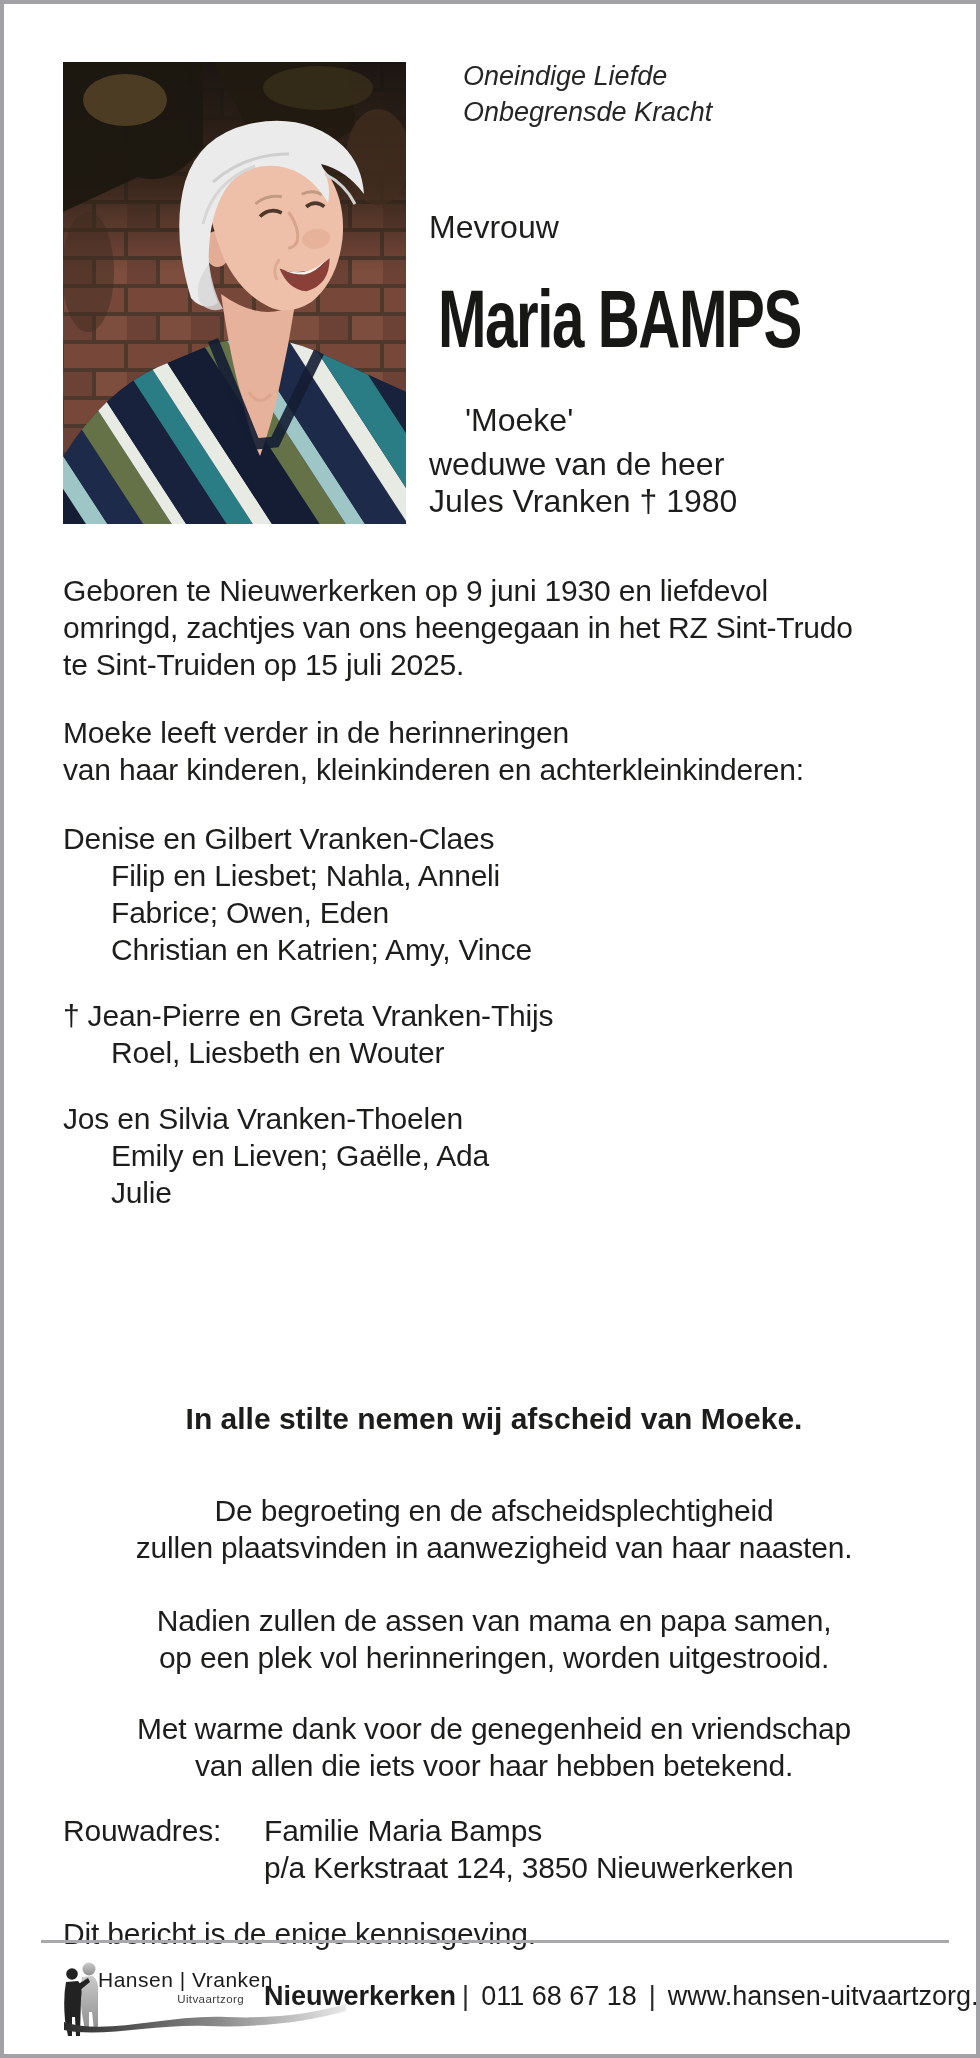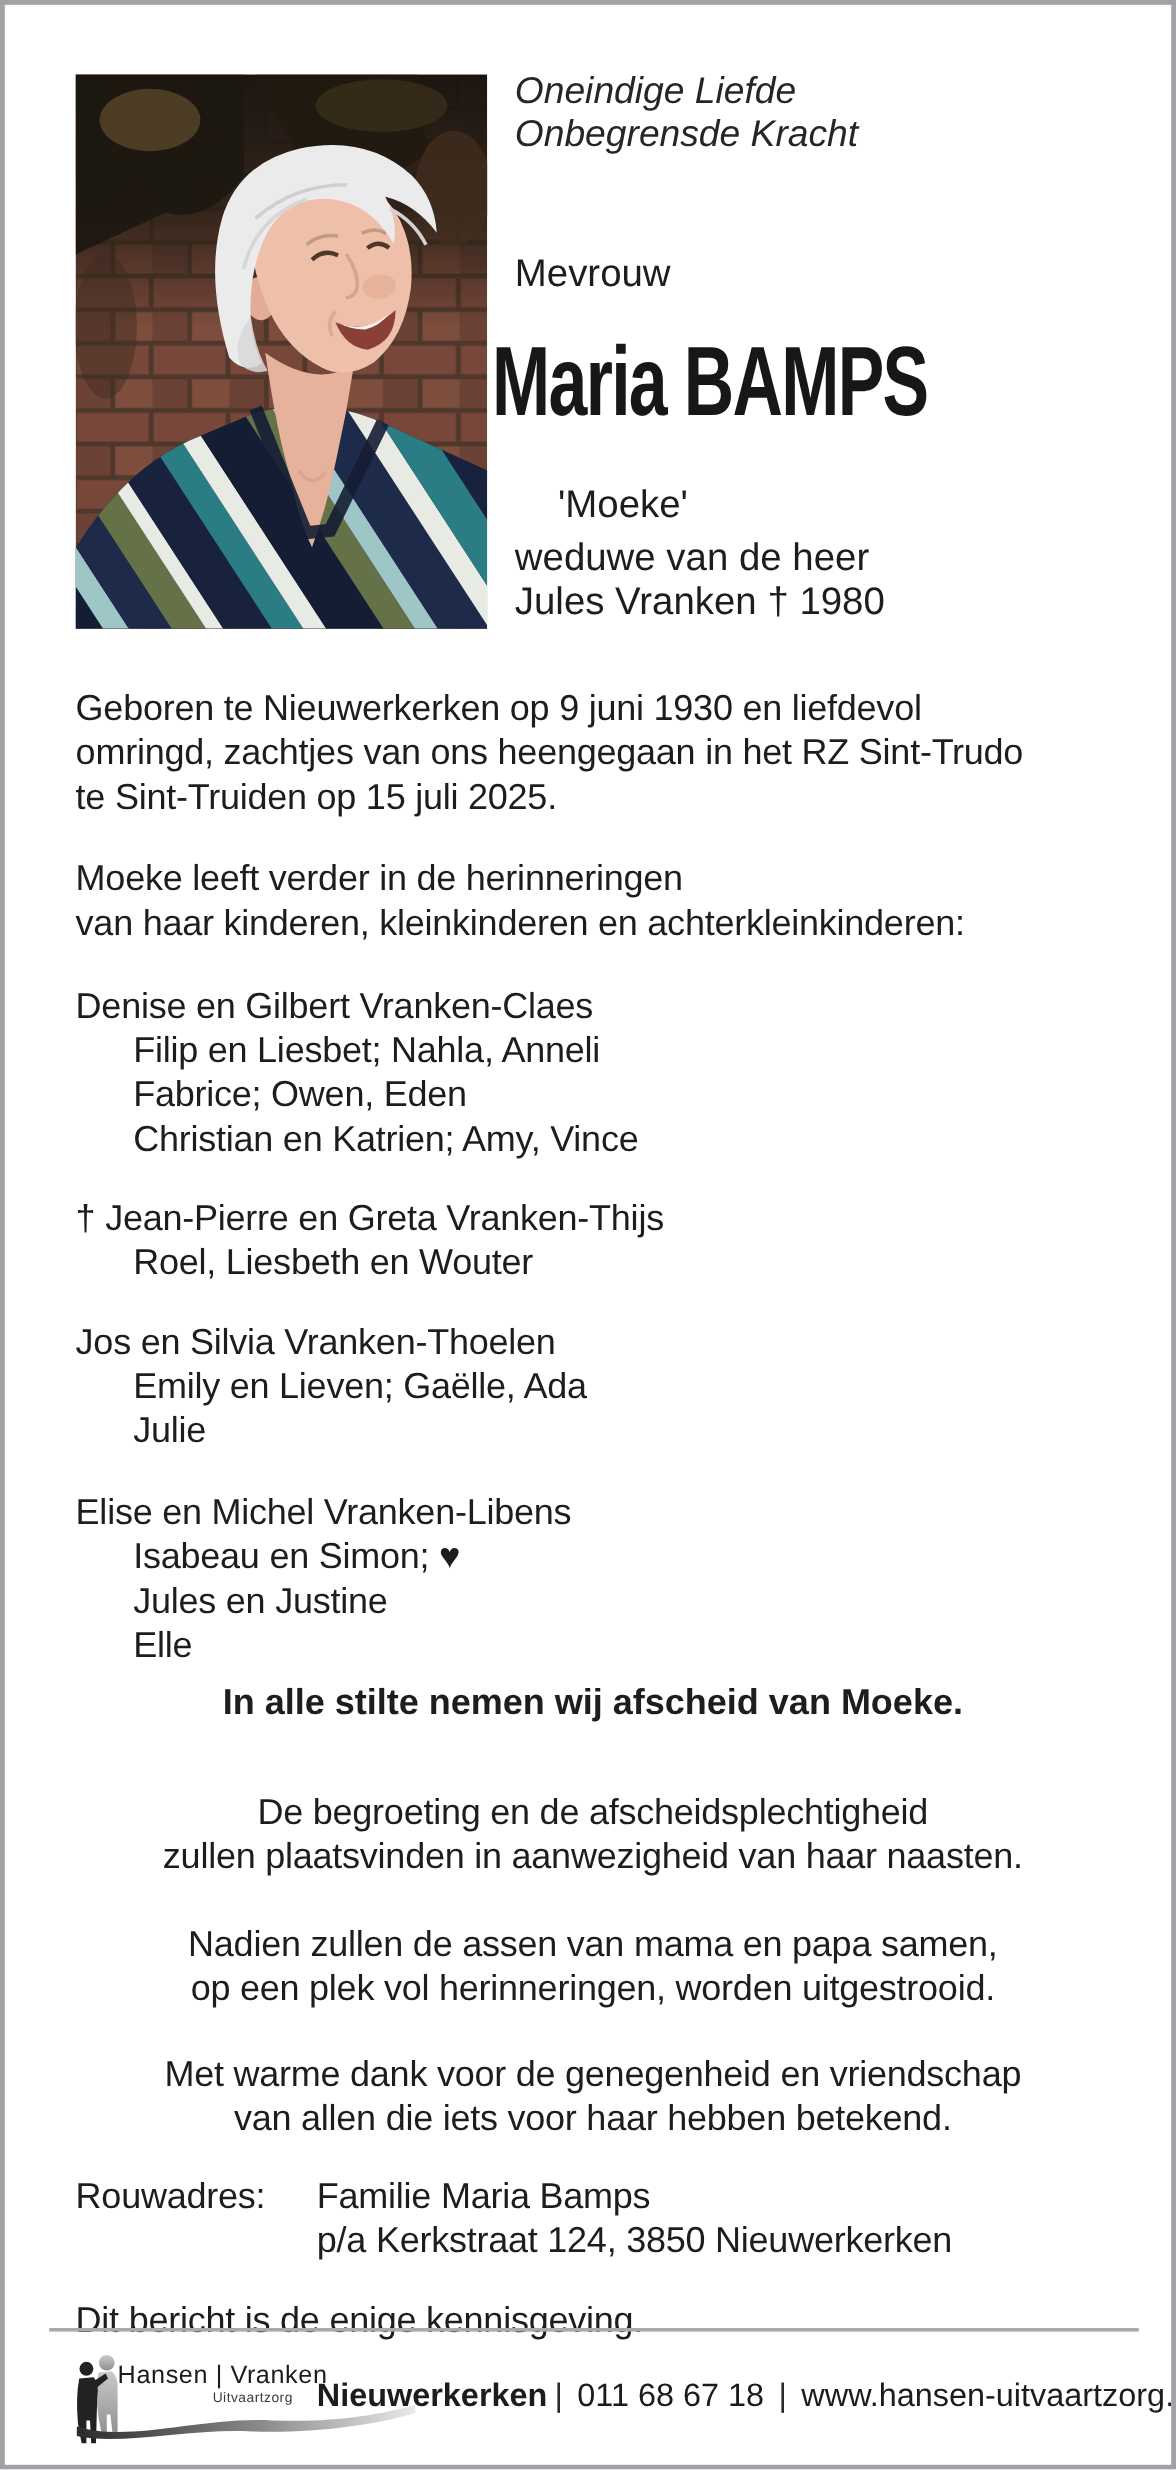--- a/index.html
+++ b/index.html
@@ -7,21 +7,21 @@
     position:relative;
     width:980px;height:2058px;
     box-sizing:border-box;
     border:4px solid #a2a2a6;
     background:#ffffff;
     font-family:"Liberation Sans",sans-serif;
     color:#1d1d1b;
     overflow:hidden;
   }
   .abs{position:absolute;}
-  .quote{font-style:italic;font-size:31px;line-height:36px;color:#262624;}
+  .quote{font-style:italic;font-size:27px;line-height:36px;color:#262624;margin-left:34px;}
   .salutation{font-size:32px;line-height:38px;}
   .deceased-name{
     font-size:82px;font-weight:bold;line-height:82px;
     letter-spacing:-2px;white-space:nowrap;
     transform:scaleX(0.71);transform-origin:0 60%;
     color:#171715;
   }
   .nickname{font-size:32px;line-height:38px;}
   .widow{font-size:32px;line-height:37px;}
   .body-text{font-size:30px;line-height:37px;letter-spacing:-0.2px;margin-top:22px;}
@@ -123,21 +123,21 @@
     </g>
   </svg>
 
   <div class="abs quote" style="left:425px;top:54px;">
     <div>Oneindige Liefde</div>
     <div>Onbegrensde Kracht</div>
   </div>
 
   <div class="abs salutation" style="left:425px;top:204px;">Mevrouw</div>
 
-  <div class="abs" style="left:406px;top:274px;">
+  <div class="abs" style="left:434px;top:274px;">
     <span class="deceased-name" style="display:inline-block;">Maria BAMPS</span>
   </div>
 
   <div class="abs nickname" style="left:425px;top:397px;margin-left:36px;">'Moeke'</div>
 
   <div class="abs widow" style="left:425px;top:442px;">
     <div>weduwe van de heer</div>
     <div>Jules Vranken † 1980</div>
   </div>
 
@@ -163,26 +163,20 @@
     <div>† Jean-Pierre en Greta Vranken-Thijs</div>
     <div class="indent">Roel, Liesbeth en Wouter</div>
   </div>
 
   <div class="abs body-text" style="left:59px;top:1074px;">
     <div>Jos en Silvia Vranken-Thoelen</div>
     <div class="indent">Emily en Lieven; Gaëlle, Ada</div>
     <div class="indent">Julie</div>
   </div>
 
-  <div class="abs body-text" style="left:59px;top:1216px;">
-    <div>Elise en Michel Vranken-Libens</div>
-    <div class="indent">Isabeau en Simon; ♥</div>
-    <div class="indent">Jules en Justine</div>
-    <div class="indent">Elle</div>
-  </div>
 
   <div class="abs centered farewell-title" style="top:1396px;text-align:center;">In alle stilte nemen wij afscheid van Moeke.</div>
 
   <div class="abs centered body-text" style="top:1466px;">
     <div>De begroeting en de afscheidsplechtigheid</div>
     <div>zullen plaatsvinden in aanwezigheid van haar naasten.</div>
   </div>
 
   <div class="abs centered body-text" style="top:1576px;">
     <div>Nadien zullen de assen van mama en papa samen,</div>

